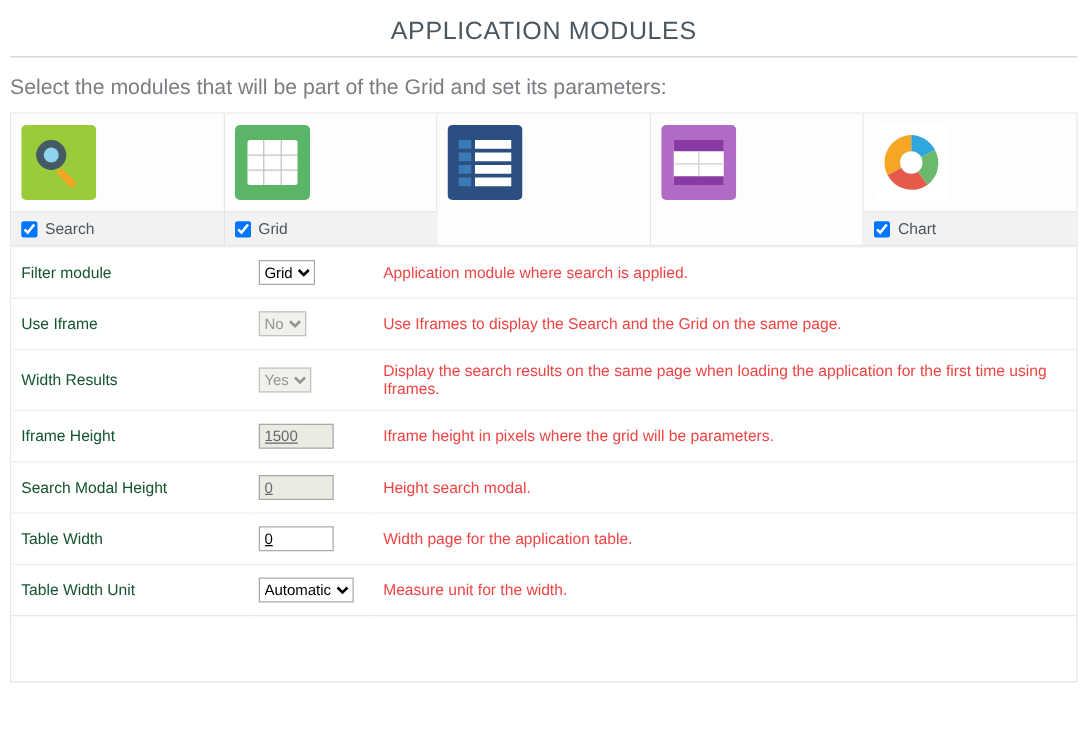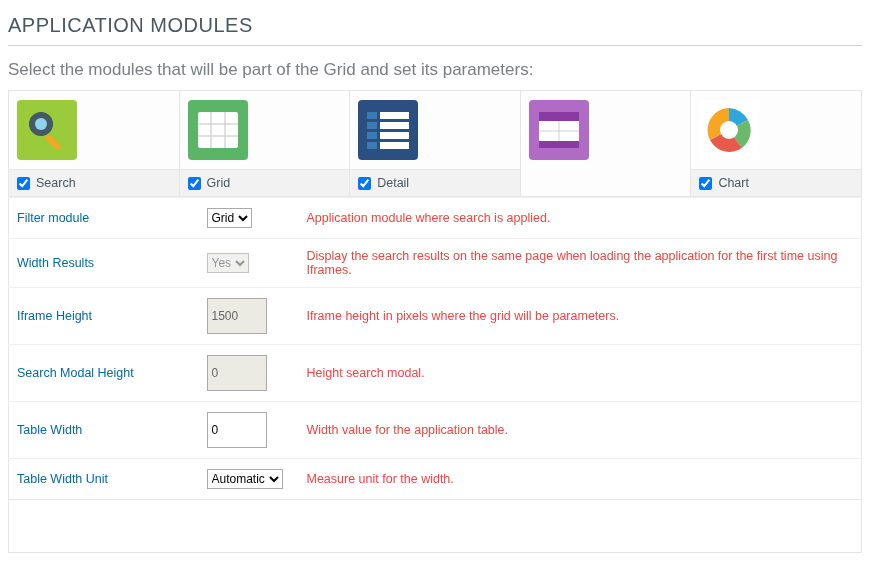--- a/index.html
+++ b/index.html
@@ -11,20 +11,21 @@
       padding: 8px;
       width: 870px;
     }
     h2.title {
       font-weight: normal;
       color: #4a5761;
       font-size: 20px;
       padding: 6px 0 8px;
       border-bottom: 1px solid #d0d0d0;
       letter-spacing: 0.5px;
+      text-align: center;
     }
     .desc {
       font-size: 17px;
       color: #7a7e82;
       margin: 14px 0 10px;
     }
     .modules-row {
       display: flex;
       border: 1px solid #e6e6e6;
       border-bottom: 1px solid #e6e6e6;
@@ -65,40 +66,41 @@
     .form-table tr {
       border-top: 1px solid #eee;
     }
     .form-table td {
       padding: 10px 8px;
       vertical-align: middle;
       font-size: 12.5px;
     }
     .form-table td.label-col {
       width: 190px;
-      color: #0369a1;
+      color: #14532d;
     }
     .form-table td.input-col {
       width: 100px;
     }
     .form-table td.hint-col {
       color: #ef4444;
     }
     .form-table select, .form-table input[type="text"] {
       font-size: 12px;
       border: 1px solid #a9a9a9;
       background: #fff;
     }
     .form-table select {
       height: 20px;
     }
     .form-table input[type="text"] {
       width: 60px;
-      height: 36px;
+      height: 20px;
       padding: 1px 4px;
+      text-decoration: underline;
     }
     .form-table select:disabled, .form-table input[type="text"]:disabled {
       background: #ebebe4;
       color: #666;
     }
     .footer {
       border: 1px solid #e6e6e6;
       border-top: none;
       padding: 24px 0 28px;
       text-align: center;
@@ -158,24 +160,20 @@
         <rect x="9" y="12" width="10" height="7" fill="#3a7ab5"></rect>
         <rect x="22" y="12" width="29" height="7" fill="#ffffff"></rect>
         <rect x="9" y="22" width="10" height="7" fill="#3a7ab5"></rect>
         <rect x="22" y="22" width="29" height="7" fill="#ffffff"></rect>
         <rect x="9" y="32" width="10" height="7" fill="#3a7ab5"></rect>
         <rect x="22" y="32" width="29" height="7" fill="#ffffff"></rect>
         <rect x="9" y="42" width="10" height="7" fill="#3a7ab5"></rect>
         <rect x="22" y="42" width="29" height="7" fill="#ffffff"></rect>
       </svg>
     </div>
-    <div class="label-row">
-      <input type="checkbox" checked="" style="">
-      <span>Detail</span>
-    </div>
   </div>
 
   <div class="module">
     <div class="icon-wrap">
       <svg class="module-icon" viewBox="0 0 60 60">
         <rect width="60" height="60" fill="#b06bc4"></rect>
         <rect x="10" y="12" width="40" height="36" rx="2" fill="#ffffff"></rect>
         <rect x="10" y="12" width="40" height="9" fill="#8a3aa3"></rect>
         <rect x="10" y="41" width="40" height="7" fill="#8a3aa3"></rect>
         <line x1="10" y1="31" x2="50" y2="31" stroke="#d0d0d0" stroke-width="1"></line>
@@ -203,38 +201,43 @@
 </div>
 
 <table class="form-table">
   <tbody>
       <tr>
     <td class="label-col">Filter module</td>
     <td class="input-col"><select><option>Grid</option></select></td>
     <td class="hint-col">Application module where search is applied.</td>
   </tr>
   <tr>
+    <td class="label-col">Use Iframe</td>
+    <td class="input-col"><select disabled=""><option>No</option></select></td>
+    <td class="hint-col">Use Iframes to display the Search and the Grid on the same page.</td>
+  </tr>
+  <tr>
     <td class="label-col">Width Results</td>
     <td class="input-col"><select disabled=""><option>Yes</option></select></td>
     <td class="hint-col">Display the search results on the same page when loading the application for the first time using Iframes.</td>
   </tr>
   <tr>
     <td class="label-col">Iframe Height</td>
     <td class="input-col"><input type="text" disabled="" value="1500" style=""></td>
     <td class="hint-col">Iframe height in pixels where the grid will be parameters.</td>
   </tr>
   <tr>
     <td class="label-col">Search Modal Height</td>
     <td class="input-col"><input type="text" disabled="" value="0" style=""></td>
     <td class="hint-col">Height search modal.</td>
   </tr>
   <tr>
     <td class="label-col">Table Width</td>
     <td class="input-col"><input type="text" value="0" style=""></td>
-    <td class="hint-col">Width value for the application table.</td>
+    <td class="hint-col">Width page for the application table.</td>
   </tr>
   <tr>
     <td class="label-col">Table Width Unit</td>
     <td class="input-col"><select><option>Automatic</option></select></td>
     <td class="hint-col">Measure unit for the width.</td>
   </tr>
 </tbody>
   </table>
 
 <div class="footer">

